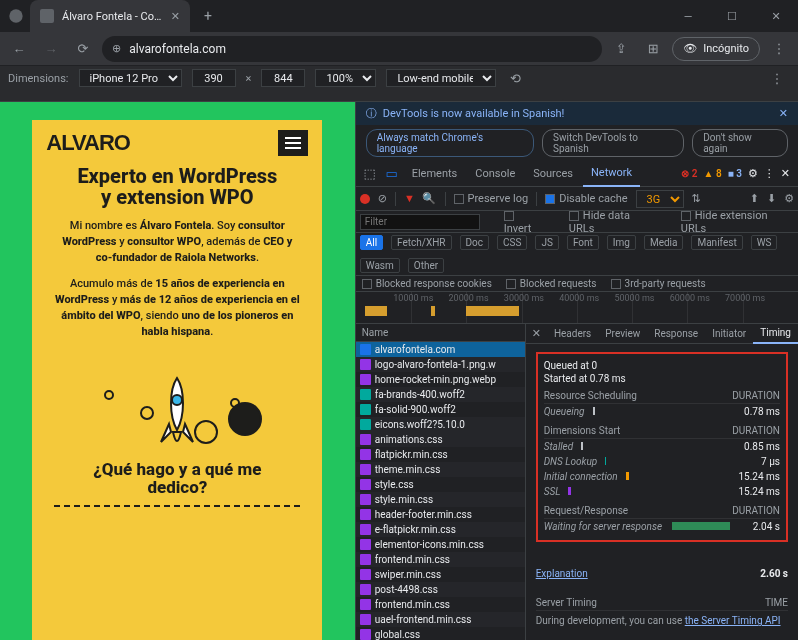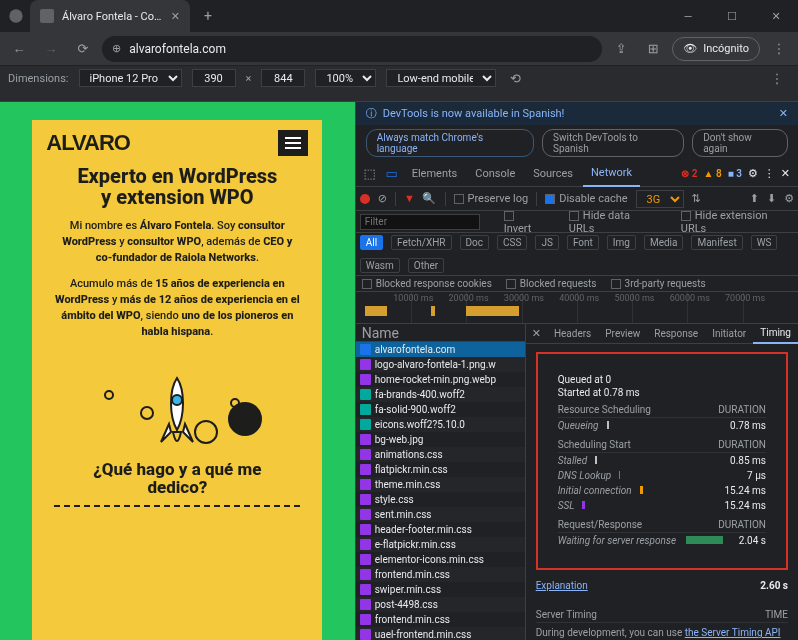--- a/index.html
+++ b/index.html
@@ -61,37 +61,37 @@
 .ftags { display:flex; flex-wrap:wrap; gap:8px; padding:2px 4px; border-bottom:1px solid #3c4043; }
 .ftag { border:1px solid #3c4043; padding:0 5px; height:15px; display:flex; align-items:center; color:#9aa0a6; font-size:10px; cursor:pointer; border-radius:2px; }
 .ftag.active { background:#1a73e8; color:#fff; border-color:#1a73e8; }
 .blockedrow { display:flex; gap:14px; padding:2px 6px; border-bottom:1px solid #3c4043; color:#9aa0a6; font-size:10px; }
 .timeline { height:32px; border-bottom:1px solid #3c4043; position:relative; background:#202124; }
 .tltick { position:absolute; top:0; width:1px; height:100%; background:#303134; }
 .tllabel { position:absolute; top:1px; font-size:9px; color:#5f6368; }
 .tlbar { position:absolute; top:14px; height:10px; background:#d69e2e; }
 .split { display:flex; flex:1; overflow:hidden; }
 .reqlist { width:170px; border-right:1px solid #3c4043; overflow:hidden; }
-.reqlist .hdr { height:18px; display:flex; align-items:center; padding:0 6px; border-bottom:1px solid #3c4043; color:#9aa0a6; font-size:14px; }
+.reqlist .hdr { height:18px; display:flex; align-items:center; padding:0 6px; border-bottom:1px solid #3c4043; color:#9aa0a6; font-size:10px; }
 .req { height:15px; display:flex; align-items:center; padding:0 4px; gap:4px; font-size:10px; color:#e8eaed; cursor:pointer; }
 .req.odd { background:#25262a; }
 .ri { width:11px; height:11px; border-radius:1px; flex-shrink:0; display:flex; align-items:center; justify-content:center; font-size:7px; font-weight:700; color:#fff; }
 .ri.html { background:#1a73e8; }
 .ri.img { background:#9334e6; }
 .ri.font { background:#01a99d; }
 .ri.css { background:#9334e6; }
 .req span { overflow:hidden; text-overflow:ellipsis; white-space:nowrap; }
 .req.selected { background:#0e639c; }
 .detail { flex:1; display:flex; flex-direction:column; }
 .rtabs { display:flex; height:20px; border-bottom:1px solid #3c4043; align-items:center; }
 .rtabs .x { padding:0 6px; color:#9aa0a6; cursor:pointer; }
 .rtab { padding:0 7px; height:20px; display:flex; align-items:center; color:#9aa0a6; font-size:10px; cursor:pointer; }
 .rtab.active { color:#e8eaed; border-bottom:2px solid #8ab4f8; }
 .timing { flex:1; padding:8px 10px; overflow:hidden; font-size:10px; }
-.redbox { border:2px solid #d93025; padding:20px; margin-bottom:8px; }
+.redbox { border:2px solid #d93025; padding:6px; margin-bottom:24px; }
 .tline { display:flex; justify-content:space-between; padding:2px 0; color:#e8eaed; }
 .tline .bar { flex:1; margin:0 8px; position:relative; height:10px; }
 .tline .bar .fill { position:absolute; height:8px; top:1px; }
 .tsection { color:#9aa0a6; display:flex; justify-content:space-between; margin-top:4px; padding:2px 0; border-bottom:1px solid #303134; }
 .link { color:#8ab4f8; cursor:pointer; text-decoration:underline; }
 .stCol { color:#9aa0a6;font-style:italic; }
 .duCol { text-align:right; }
 </style>
 </head>
 <body>
@@ -286,43 +286,39 @@
               <span>fa-brands-400.woff2</span>
             </div>
             <div class="req">
               <span class="ri font"></span>
               <span>fa-solid-900.woff2</span>
             </div>
             <div class="req odd">
               <span class="ri font"></span>
               <span>eicons.woff2?5.10.0</span>
             </div>
-            <div class="req">
-              <span class="ri img"></span>
-              <span>bg-web.jpg</span>
-            </div>
             <div class="req odd">
               <span class="ri css"></span>
               <span>animations.css</span>
             </div>
             <div class="req">
               <span class="ri css"></span>
               <span>flatpickr.min.css</span>
             </div>
             <div class="req odd">
               <span class="ri css"></span>
               <span>theme.min.css</span>
             </div>
             <div class="req">
               <span class="ri css"></span>
               <span>style.css</span>
             </div>
             <div class="req odd">
               <span class="ri css"></span>
-              <span>sent.min.css</span>
+              <span>style.min.css</span>
             </div>
             <div class="req">
               <span class="ri css"></span>
               <span>header-footer.min.css</span>
             </div>
             <div class="req odd">
               <span class="ri css"></span>
               <span>e-flatpickr.min.css</span>
             </div>
             <div class="req">
@@ -374,21 +370,21 @@
                 <span>DURATION</span>
               </div>
             <div class="tline">
                 <span class="stCol">Queueing</span>
                 <span class="bar">
                   <span class="fill" style="left:0;width:2px;background:#bdc1c6"></span>
                 </span>
                 <span class="duCol">0.78 ms</span>
               </div>
             <div class="tsection">
-                <span>Scheduling Start</span>
+                <span>Dimensions Start</span>
                 <span>DURATION</span>
               </div>
             <div class="tline">
                 <span class="stCol">Stalled</span>
                 <span class="bar">
                   <span class="fill" style="left:0;width:2px;background:#bdc1c6"></span>
                 </span>
                 <span class="duCol">0.85 ms</span>
               </div>
             <div class="tline">

